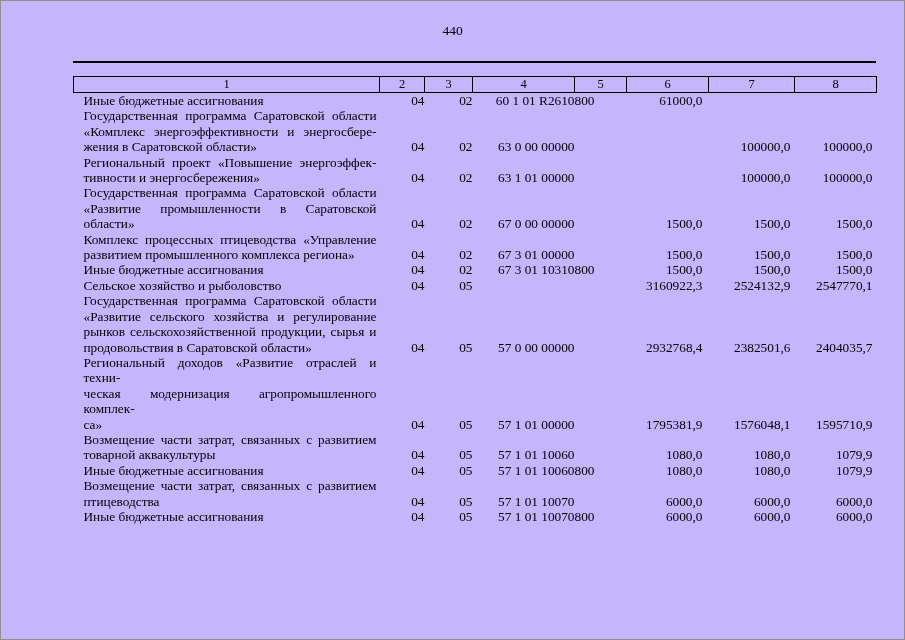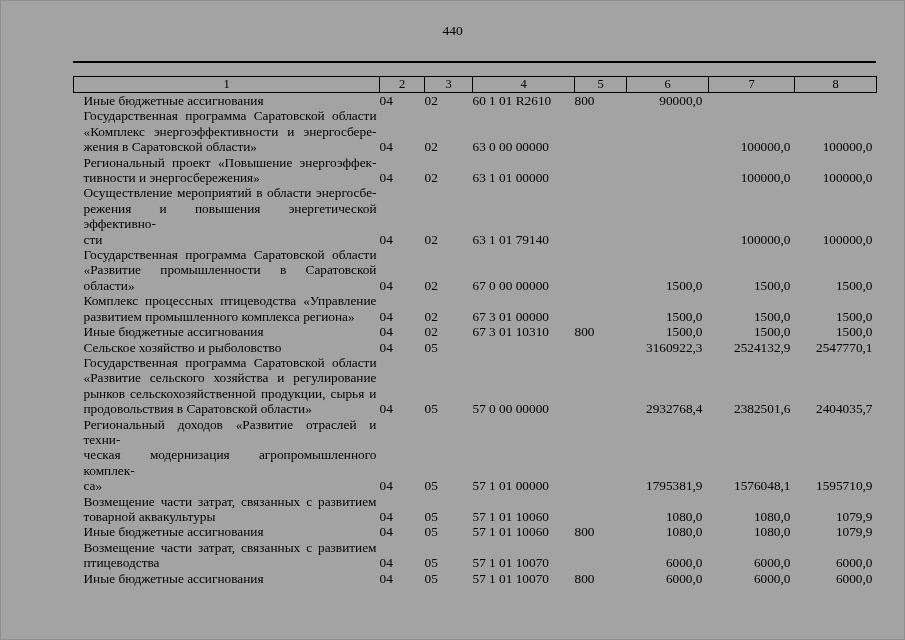--- a/index.html
+++ b/index.html
@@ -1,19 +1,19 @@
 <!DOCTYPE html>
 <html><head>
 <meta charset="utf-8">
 <style>
   html,body{margin:0;padding:0;background:#e8e8e8;}
   .page{
     position:relative;
     width:905px;height:640px;
-    background:#a3a3a3;
+    background:#c4b5fd;
     border:1px solid #8f8f8f;
     box-sizing:border-box;
     font-family:"Liberation Serif","DejaVu Serif",serif;
     color:#000;
     overflow:hidden;
   }
   .pageno{
     position:absolute;top:22px;left:0;width:100%;
     text-align:center;font-size:13.5px;line-height:16px;
   }
@@ -31,21 +31,21 @@
     height:15px;line-height:15px;
     padding:0;text-align:center;vertical-align:middle;
   }
   tbody td{
     vertical-align:bottom;padding:0;
     font-size:13.3px;line-height:15.4px;
   }
   td.desc{padding-left:10px;padding-right:3px;}
   td.desc .jl{text-align:justify;}
   td.desc .jl:not(:last-child){text-align-last:justify;}
-  .cc{text-align:left;white-space:nowrap;}
+  .cc{text-align:right;white-space:nowrap;}
   .r5{text-align:left;padding-right:3px;white-space:nowrap;}
   .r6{text-align:right;padding-right:6px;white-space:nowrap;}
   .r7{text-align:right;padding-right:4px;white-space:nowrap;}
   .r8{text-align:right;padding-right:4px;white-space:nowrap;}
 </style>
 </head>
 <body>
 
 <div class="page">
   <div class="pageno">440</div>
@@ -76,21 +76,21 @@
       </thead>
       <tbody id="table-body">
           <tr>
             <td class="desc">
               <div class="jl">Иные бюджетные ассигнования</div>
             </td>
             <td class="cc">04</td>
             <td class="cc">02</td>
             <td class="cc">60 1 01 R2610</td>
             <td class="r5">800</td>
-            <td class="r6">90000,0</td>
+            <td class="r6">61000,0</td>
             <td class="r7"></td>
             <td class="r8"></td>
           </tr>
           <tr>
             <td class="desc">
               <div class="jl">Государственная программа Саратовской области</div>
               <div class="jl">«Комплекс энергоэффективности и энергосбере-</div>
               <div class="jl">жения в Саратовской области»</div>
             </td>
             <td class="cc">04</td>
@@ -102,34 +102,20 @@
             <td class="r8">100000,0</td>
           </tr>
           <tr>
             <td class="desc">
               <div class="jl">Региональный проект «Повышение энергоэффек-</div>
               <div class="jl">тивности и энергосбережения»</div>
             </td>
             <td class="cc">04</td>
             <td class="cc">02</td>
             <td class="cc">63 1 01 00000</td>
-            <td class="r5"></td>
-            <td class="r6"></td>
-            <td class="r7">100000,0</td>
-            <td class="r8">100000,0</td>
-          </tr>
-          <tr>
-            <td class="desc">
-              <div class="jl">Осуществление мероприятий в области энергосбе-</div>
-              <div class="jl">режения и повышения энергетической эффективно-</div>
-              <div class="jl">сти</div>
-            </td>
-            <td class="cc">04</td>
-            <td class="cc">02</td>
-            <td class="cc">63 1 01 79140</td>
             <td class="r5"></td>
             <td class="r6"></td>
             <td class="r7">100000,0</td>
             <td class="r8">100000,0</td>
           </tr>
           <tr>
             <td class="desc">
               <div class="jl">Государственная программа Саратовской области</div>
               <div class="jl">«Развитие промышленности в Саратовской области»</div>
             </td>

